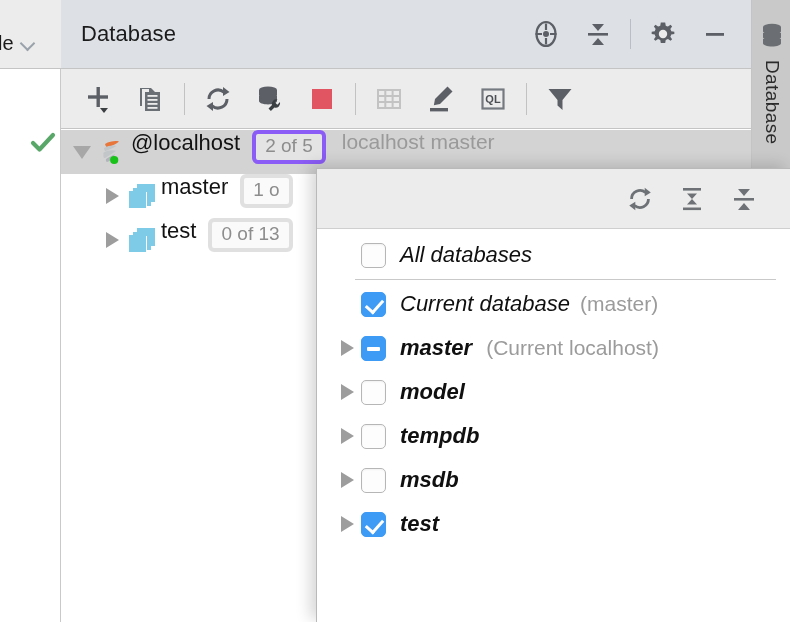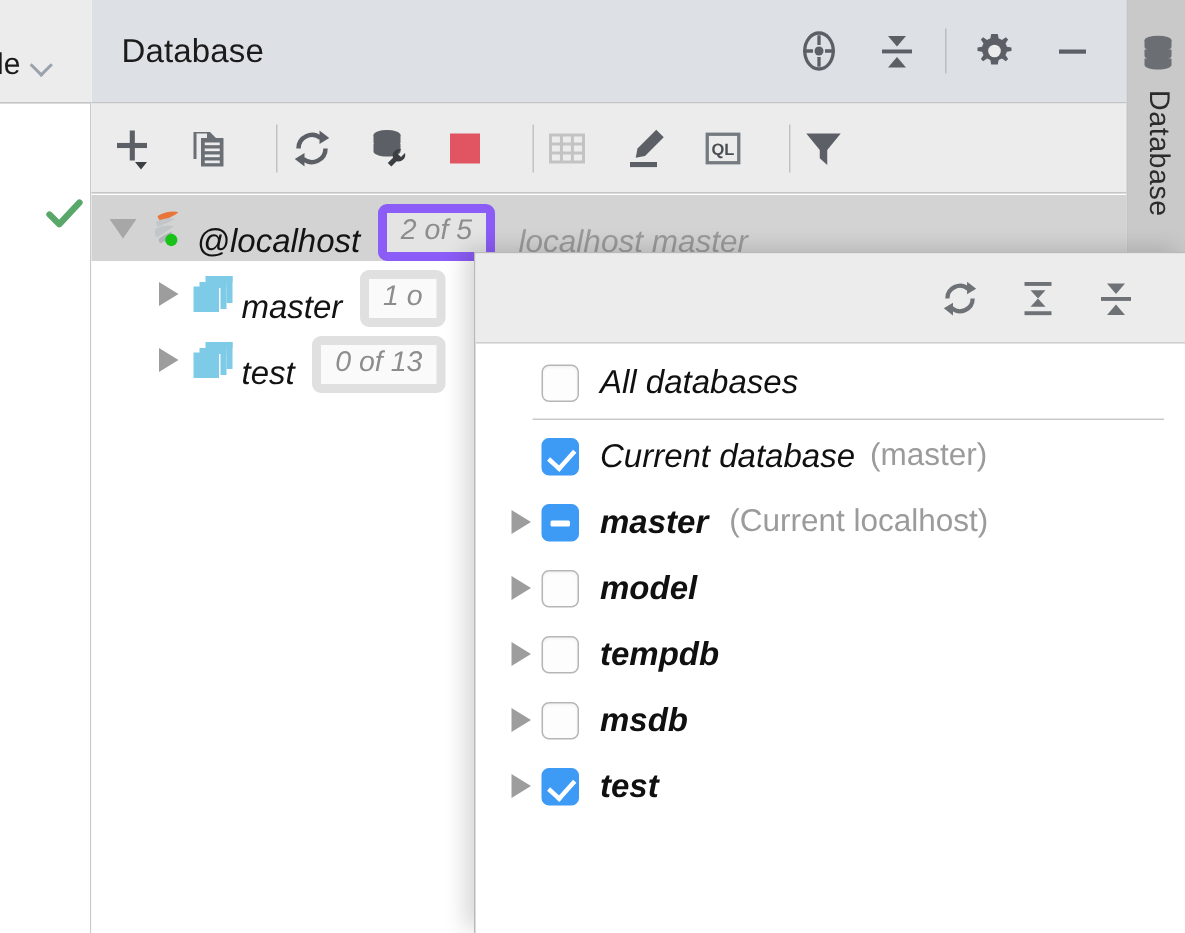--- a/index.html
+++ b/index.html
@@ -54,41 +54,41 @@
   }
   .hsep{ width:1px; height:30px; background:#b9bec4; margin:0 6px; }
 
   
   .toolbar{
     position:absolute; left:0; top:69px; width:690px; height:60px;
     background:#ececec; border-bottom:1px solid #c4c4c4;
     display:flex; align-items:center; padding-left:12px;
   }
   .tbtn{
-    width:52px; height:52px; display:flex; align-items:center; 
+    width:52px; height:52px; display:flex; align-items:center; justify-content:center;
     position:relative; cursor:default;
   }
   .tsep{ width:1px; height:32px; background:#c2c2c2; margin:0 7px; }
 
   
   .tree{ position:absolute; left:0; top:130px; width:690px; height:492px; background:#ffffff; }
-  .trow{ display:flex; align-items:flex-end; height:44px; padding-left:8px; white-space:nowrap;font-style:italic; }
+  .trow{ display:flex; align-items:flex-start; height:44px; padding-left:8px; white-space:nowrap; }
   .trow.root{ background:#d3d3d3; }
   .twisty{ width:26px; height:44px; display:flex; align-items:center; justify-content:center; }
   .tri-right{
     width:0;height:0;border-left:13px solid #9d9d9d;border-top:8px solid transparent;border-bottom:8px solid transparent;
   }
   .tri-down{
     width:0;height:0;border-top:13px solid #a7a7a7;border-left:9px solid transparent;border-right:9px solid transparent;
   }
   .ticon{ width:34px; height:44px; display:flex; align-items:center; justify-content:center; }
   .tlabel{ font-size:22px; color:#131313; margin-left:2px; }
   .tbadge{
     margin-left:12px; font-size:19px; color:#8d8d8d;
-    background:#e4e4e4; border:6px solid #8b5cf6; border-radius:6px;
+    background:#e4e4e4; border:4px solid #8b5cf6; border-radius:6px;
     padding:1px 9px 3px 9px;
   }
   .tbadge.plain{ background:#fafafa; border-color:#e0e0e0; }
   .tsub{ margin-left:16px; font-size:21px; color:#9a9a9a; }
   .indent1{ padding-left:38px; }
 
   
   .dbstack{ position:relative; width:26px; height:24px; }
   .dbstack i{ position:absolute; display:block; background:#7ecbe8; }
   .dbstack i.b1{ left:8px; top:0;   width:18px; height:4px; }

